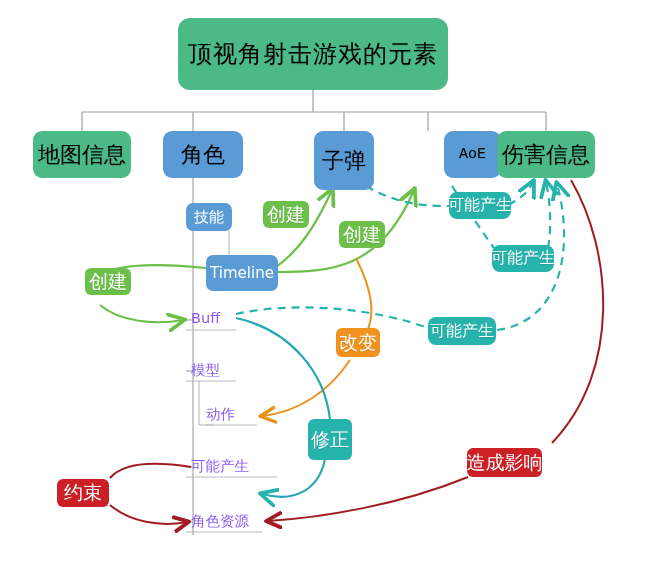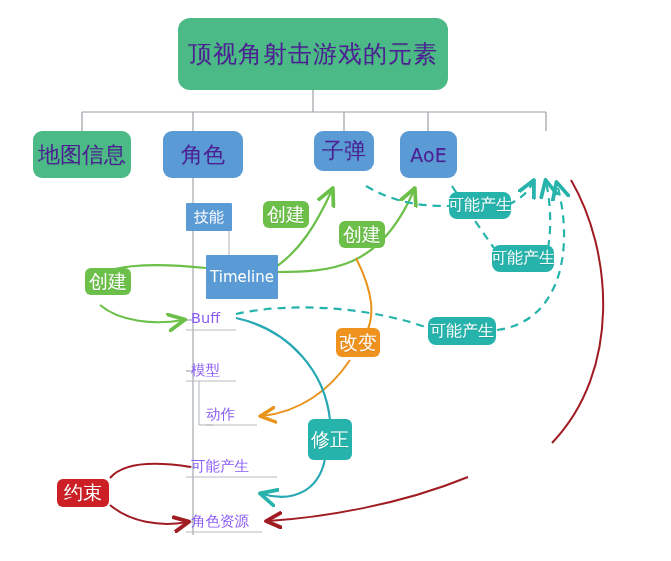--- a/index.html
+++ b/index.html
@@ -1,31 +1,31 @@
 <!DOCTYPE html>
 <html><head>
 <meta charset="utf-8">
 <style>
   html,body{margin:0;padding:0;background:#ffffff;}
   body{width:671px;height:561px;font-family:"DejaVu Sans","Liberation Sans",sans-serif;}
   #stage{position:relative;width:671px;height:561px;overflow:hidden;background:#fff;}
   svg.layer{position:absolute;left:0;top:0;width:671px;height:561px;pointer-events:none;}
   .node{position:absolute;display:flex;align-items:center;justify-content:center;
-        box-sizing:border-box;color:#4c1d95;border-radius:8px;white-space:nowrap;
-        text-shadow:0 1px 1px rgba(0,0,0,.10);}
+        box-sizing:border-box;color:#000000;border-radius:8px;white-space:nowrap;
+        text-shadow:0 1px 1px rgba(0,0,0,.10);font-family:Liberation Mono, monospace;}
   .title-node{border-radius:12px;font-size:24px;letter-spacing:1px;}
   .lvl1{font-size:22px;border-radius:9px;}
-  .lvl1.en{font-size:19px;}
+  .lvl1.en{font-size:15px;margin-left:44px;}
   .tag{position:absolute;display:flex;align-items:center;justify-content:center;
        box-sizing:border-box;color:#fff;border-radius:6px;font-size:19px;white-space:nowrap;
        text-shadow:0 1px 1px rgba(0,0,0,.10);}
   .tag.small{font-size:16px;border-radius:8px;}
   .leaf{position:absolute;color:#8b5cf6;font-size:14.5px;white-space:nowrap;}
   .sub{position:absolute;display:flex;align-items:center;justify-content:center;
-       box-sizing:border-box;color:#fff;border-radius:1px;font-size:15px;white-space:nowrap;}
+       box-sizing:border-box;color:#fff;border-radius:7px;font-size:15px;white-space:nowrap;}
 </style>
 </head>
 <body>
 
 <div id="stage">
 
   <svg class="layer" viewBox="0 0 671 561">
     <defs>
       <marker id="ar-lime" markerWidth="9" markerHeight="9" refX="7" refY="4.5" orient="auto">
         <path d="M0.5,0.8 L8,4.5 L0.5,8.2" fill="none" stroke="#6cc04a" stroke-width="1.7" stroke-linecap="round" stroke-linejoin="round"></path>
@@ -99,28 +99,29 @@
     <path d="M571,180 C612,250 622,370 552,443" fill="none" stroke="#a01c22" stroke-width="2.0"></path>
     <path d="M468,477 C400,505 320,518 268,521" fill="none" stroke="#a01c22" stroke-width="2.0" marker-end="url(#ar-red)"></path>
   </svg>
 
   <div class="node title-node" style="left:178px;top:18px;width:270px;height:72px;background:#4cba86;">顶视角射击游戏的元素</div>
 
   <div class="node lvl1" style="left:33px;top:131px;width:98px;height:47px;background:#4cba86;">地图信息</div>
 
   <div class="node lvl1" style="left:163px;top:131px;width:80px;height:47px;background:#5b9bd5;">角色</div>
 
-  <div class="node lvl1" style="left:314px;top:131px;width:60px;height:40px;background:#5b9bd5;">子弹</div>
+  <div class="node lvl1" style="left:314px;top:131px;width:60px;height:59px;background:#5b9bd5;">子弹</div>
 
   <div class="node lvl1 en" style="left:400px;top:131px;width:57px;height:47px;background:#5b9bd5;">AoE</div>
 
+  <div class="node lvl1" style="left:497px;top:131px;width:98px;height:47px;background:#4cba86;">伤害信息</div>
 
   <div class="sub" style="left:186px;top:203px;width:46px;height:28px;background:#5b9bd5;">技能</div>
 
-  <div class="sub" style="left:206px;top:255px;width:72px;height:44px;background:#5b9bd5;">Timeline</div>
+  <div class="sub" style="left:206px;top:255px;width:72px;height:36px;background:#5b9bd5;">Timeline</div>
 
   <div class="leaf" style="left:191px;top:310px;">Buff</div>
   <div class="leaf" style="left:191px;top:361px;">模型</div>
   <div class="leaf" style="left:206px;top:405px;">动作</div>
   <div class="leaf" style="left:191px;top:457px;">可能产生</div>
   <div class="leaf" style="left:191px;top:512px;">角色资源</div>
 
   <div class="tag" style="left:263px;top:201px;width:46px;height:27px;background:#6cc04a;">创建</div>
 
   <div class="tag" style="left:339px;top:221px;width:46px;height:27px;background:#6cc04a;">创建</div>
@@ -132,14 +133,15 @@
   <div class="tag" style="left:308px;top:419px;width:44px;height:41px;background:#26b3ab;">修正</div>
 
   <div class="tag small" style="left:449px;top:192px;width:62px;height:27px;background:#26b3ab;">可能产生</div>
 
   <div class="tag small" style="left:492px;top:245px;width:62px;height:27px;background:#26b3ab;">可能产生</div>
 
   <div class="tag small" style="left:428px;top:317px;width:68px;height:28px;background:#26b3ab;">可能产生</div>
 
   <div class="tag" style="left:57px;top:479px;width:52px;height:28px;background:#cc2026;">约束</div>
 
+  <div class="tag" style="left:467px;top:448px;width:75px;height:29px;background:#cc2026;">造成影响</div>
 
 </div>
 
 </body></html>

